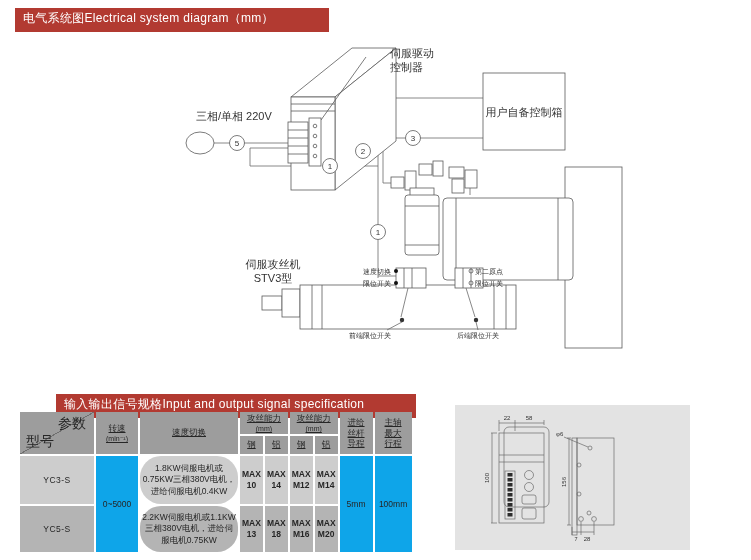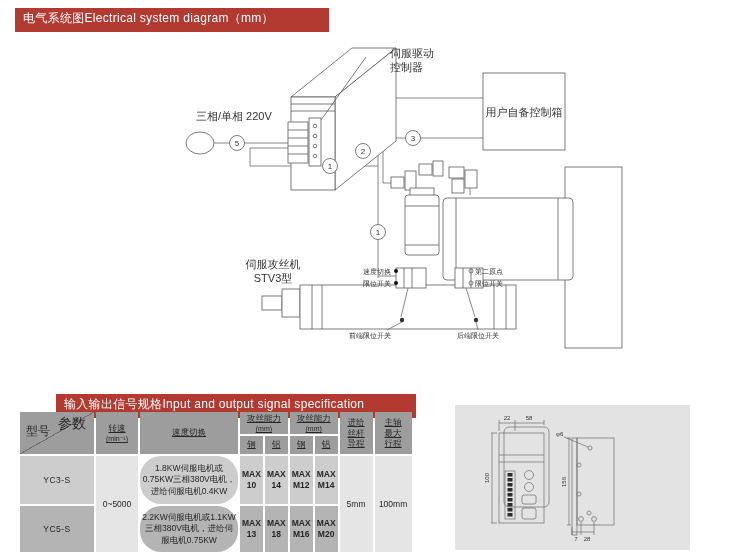--- a/index.html
+++ b/index.html
@@ -17,25 +17,25 @@
   .shape-open{stroke:#5a5a5a;stroke-width:.8;fill:none;}
   .callout{fill:#fff;stroke:#5a5a5a;stroke-width:.8;}
   .cn11{font-size:11px;}
   .cn7{font-size:7px;}
   
   #spec-table{position:absolute;left:18px;top:410px;border-collapse:separate;border-spacing:2px;}
   #spec-table td{text-align:center;vertical-align:middle;font-size:8.5px;color:#262626;padding:1px 2px;}
   td.hd{background:#9d9d9d;text-decoration:underline;}
   td.r1{background:#cdcdcd;}
   td.r2{background:#b4b4b4;}
-  td.mg{background:#e5e5e5;}
+  td.mg{background:#0ea5e9;}
   td.corner{position:relative;background:#9d9d9d;
     background-image:linear-gradient(to bottom right,transparent 49.3%,#6f6f6f 49.3%,#6f6f6f 50.7%,transparent 50.7%);}
   .corner-top{position:absolute;top:3px;right:8px;font-size:14px;}
-  .corner-bottom{position:absolute;bottom:14px;left:6px;font-size:12px;}
+  .corner-bottom{position:absolute;bottom:3px;left:6px;font-size:14px;}
   .pre{white-space:pre-line;line-height:1.25;}
   .model{font-size:9px;letter-spacing:.5px;margin-left:36px;}
   .power{font-size:7.5px;text-align:left;line-height:1.3;padding:2px 4px;border-radius:21px;}
   .unit{font-size:7px;}
   .maxcell{font-size:7.5px;line-height:1.25;font-weight:bold;}
 </style>
 </head>
 <body>
 
 <div class="banner" id="banner1">电气系统图Electrical system diagram（mm）</div>

